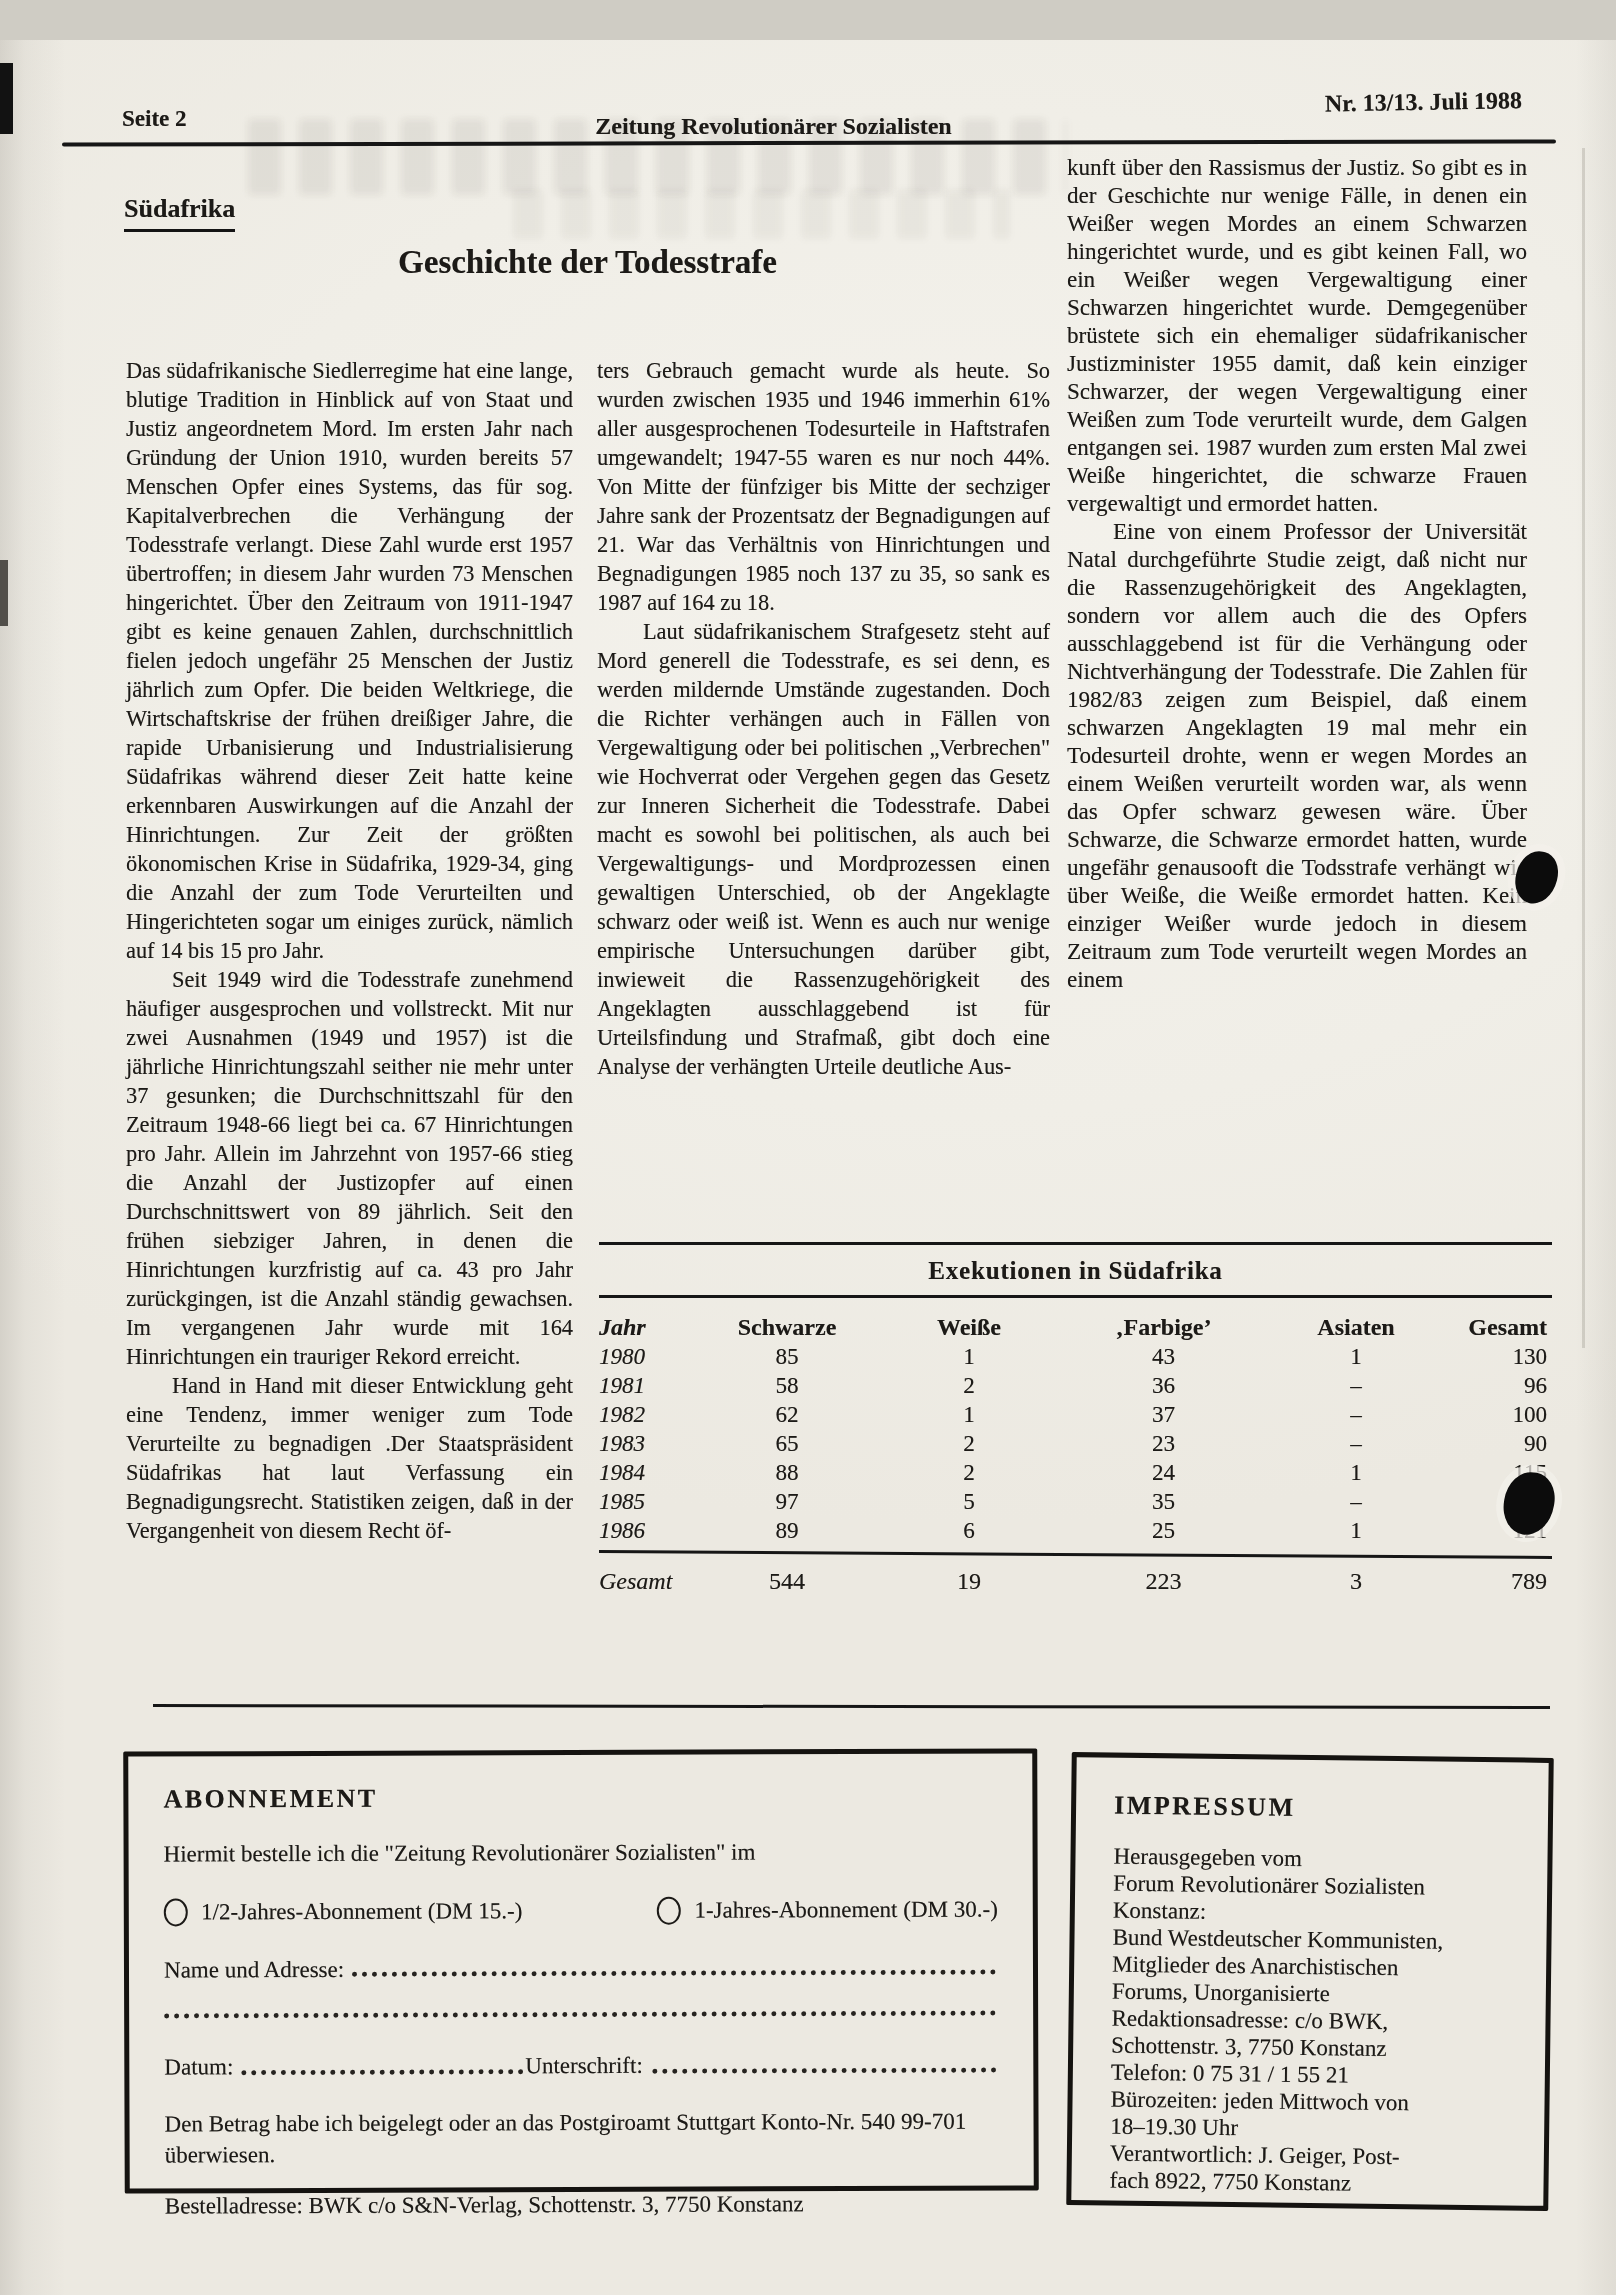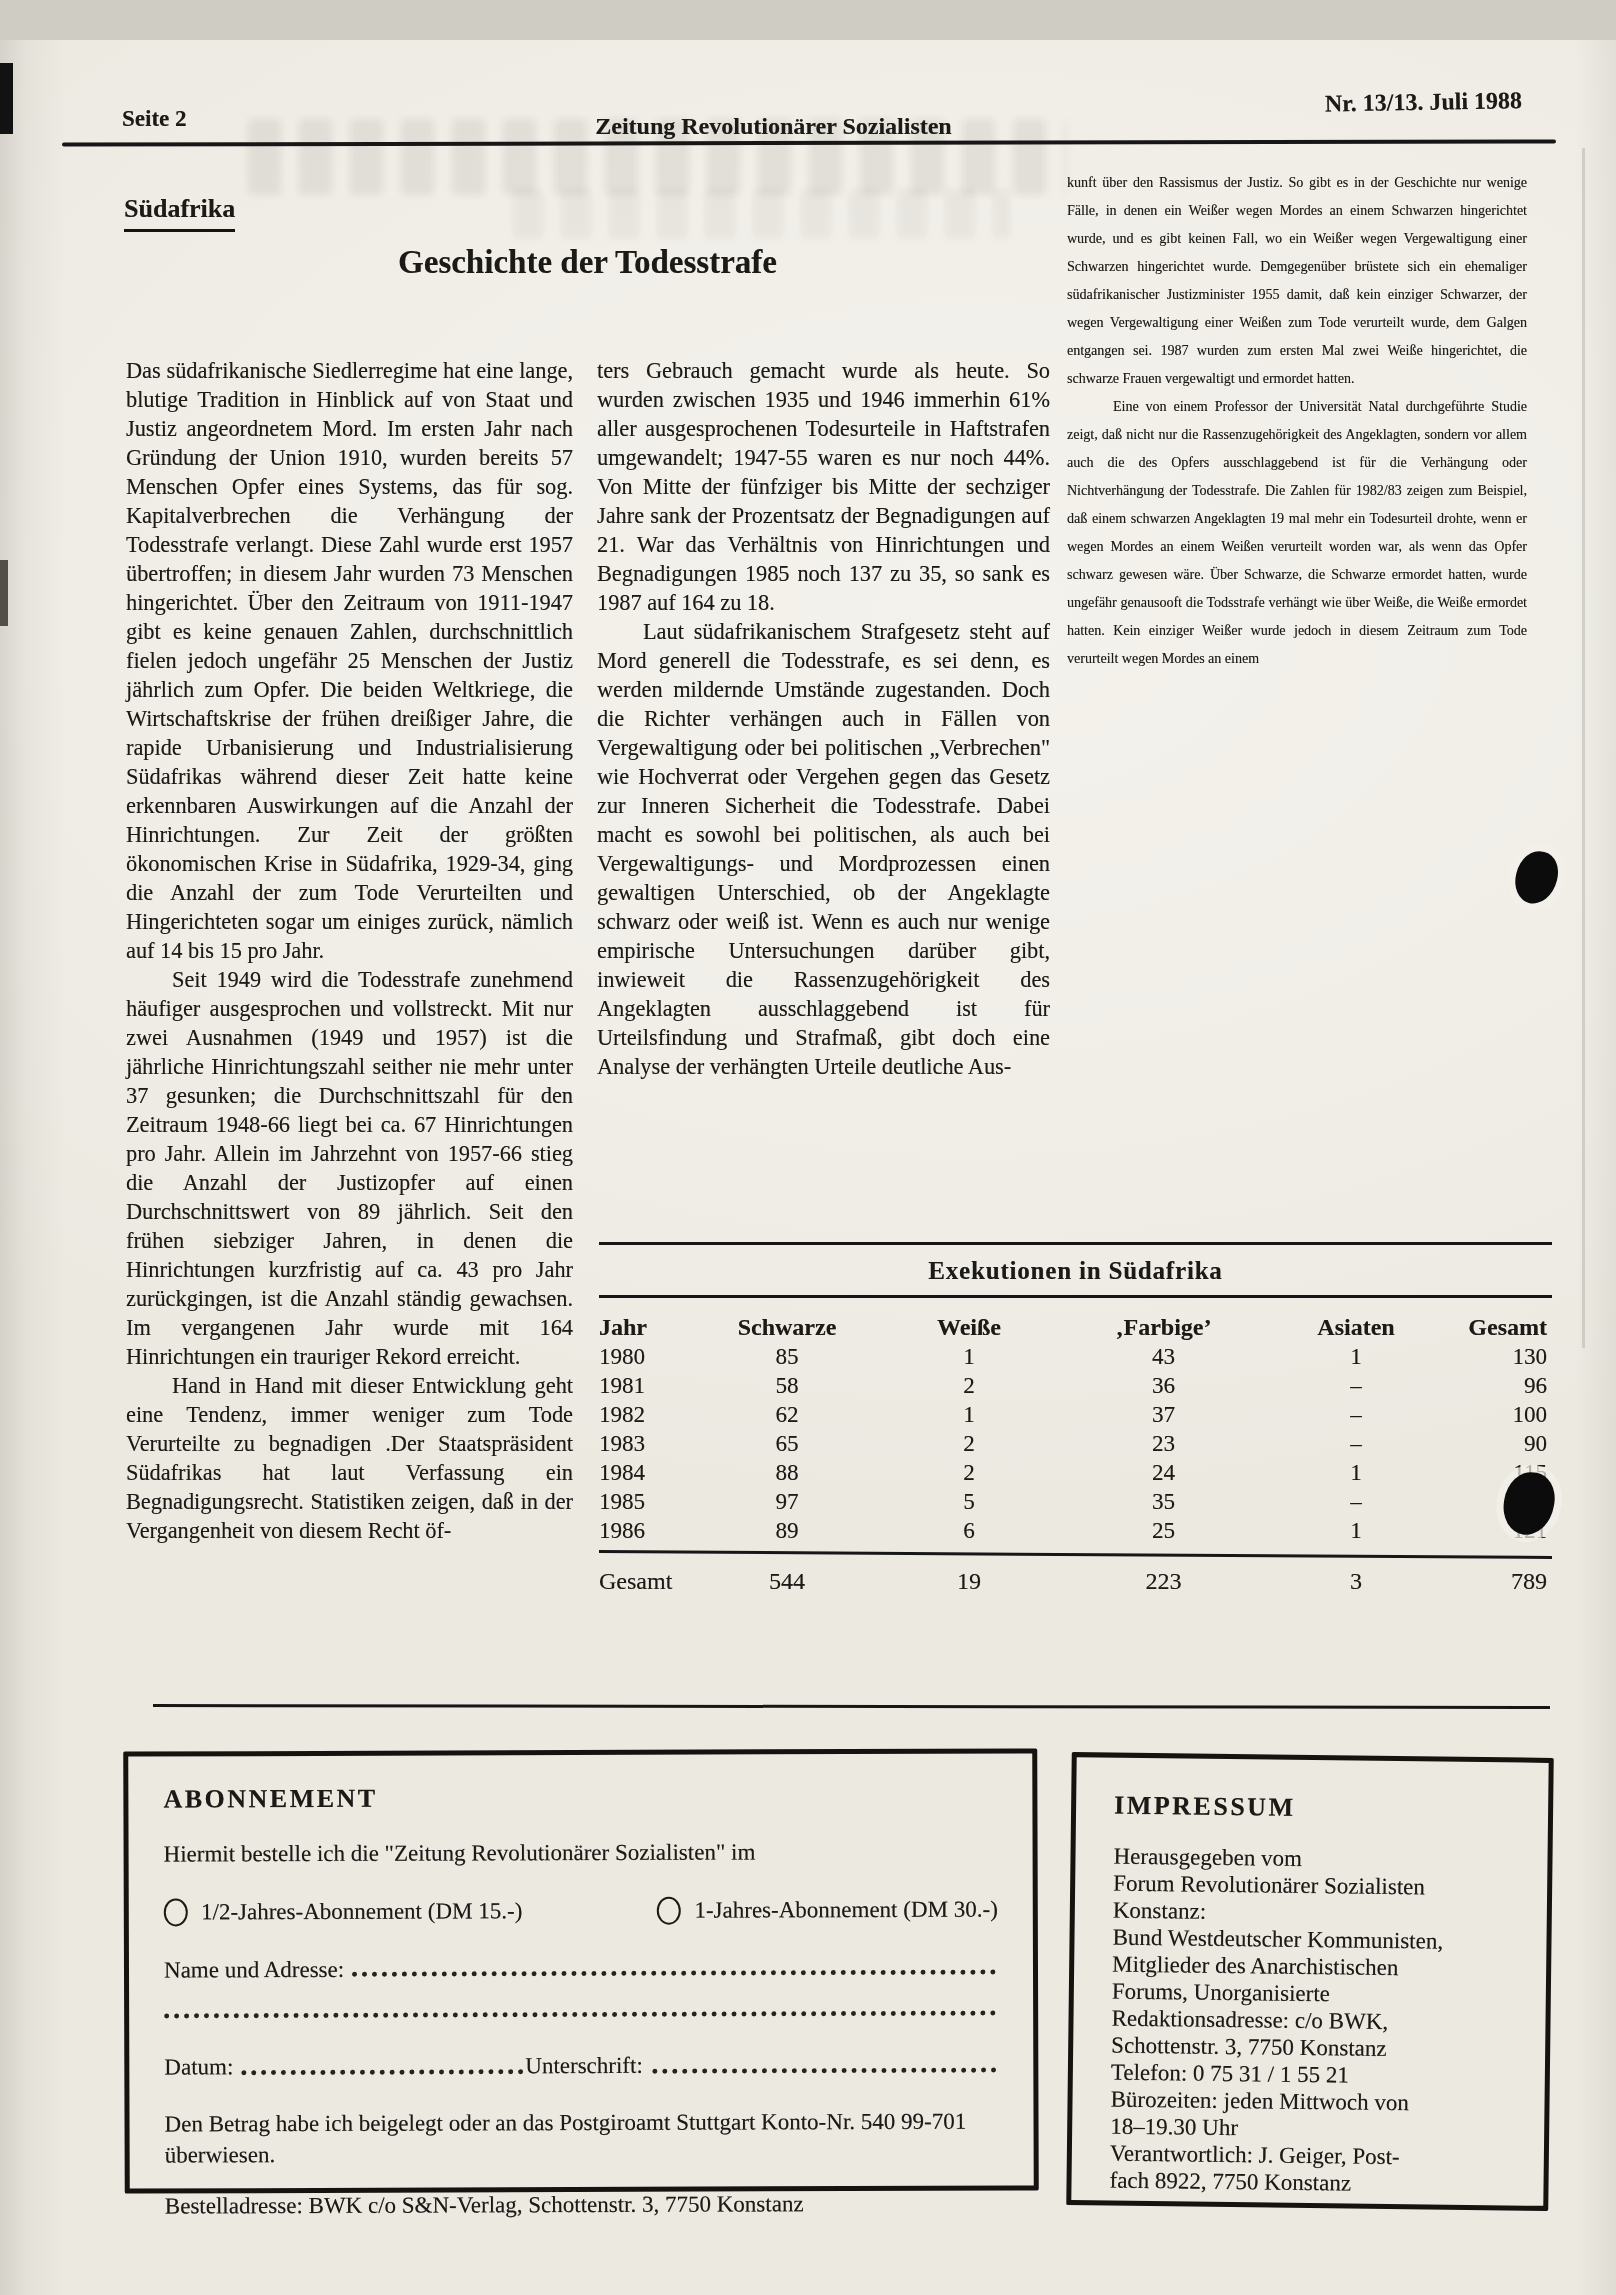--- a/index.html
+++ b/index.html
@@ -18,29 +18,29 @@
   .hdr-rule{left:62px;top:101px;width:1494px;height:4.1px;background:#161616;border-radius:2.5px;transform:rotate(-.12deg);}
   
   .kicker{left:124px;top:154px;font-size:26px;font-weight:bold;border-bottom:3.3px solid #141414;padding-bottom:5px;}
   .headline{left:124px;top:202px;width:927px;text-align:center;font-size:33px;line-height:40px;font-weight:bold;}
   
   .col{position:absolute;text-align:justify;}
   .col p{margin:0;text-indent:46px;}
   .col p:first-of-type{text-indent:0;}
   .col-left{left:126px;top:316px;width:447px;font-size:22.3px;line-height:29px;}
   .col-mid{left:597px;top:316px;width:453px;font-size:22.3px;line-height:29px;}
-  .col-right{left:1067px;top:129px;width:460px;font-size:14px;line-height:28px;}
+  .col-right{left:1067px;top:114px;width:460px;font-size:23px;line-height:28px;}
   
   .table-block{left:599px;top:1202px;width:953px;}
   .hrule{height:3.3px;background:#161616;}
   .mid-rule{height:3.3px;background:#161616;transform:rotate(.35deg);margin-top:8.3px;}
   .table-title{text-align:center;font-weight:bold;font-size:25px;letter-spacing:0.8px;margin:11.6px 0 10px;}
   .grid-row{display:grid;grid-template-columns:99px 178px 186px 203px 182px 1fr;font-size:23px;line-height:29px;}
   .thead{font-weight:bold;margin-top:15px;font-size:24px;}
-  .c0{text-align:left;}
+  .c0{text-align:left;font-style:italic;}
   .c1,.c2,.c3,.c4{text-align:center;}
   .c5{text-align:right;padding-right:5px;}
   .totals{margin-top:10px;font-size:24px;}
   .table-note{margin-top:25px;text-align:justify;font-size:23px;line-height:30px;}
   
   .bottom-rule{left:153px;top:1665px;width:1397px;height:3.3px;background:#161616;transform:rotate(.08deg);}
   
   .abo-box{left:124px;top:1710px;width:914px;height:442px;border:5px solid #151310;border-radius:1.7px;
     box-sizing:border-box;padding:28px 35px;transform:rotate(-.2deg);font-size:23px;}
   .box-title{font-size:26px;font-weight:bold;letter-spacing:2.5px;}

